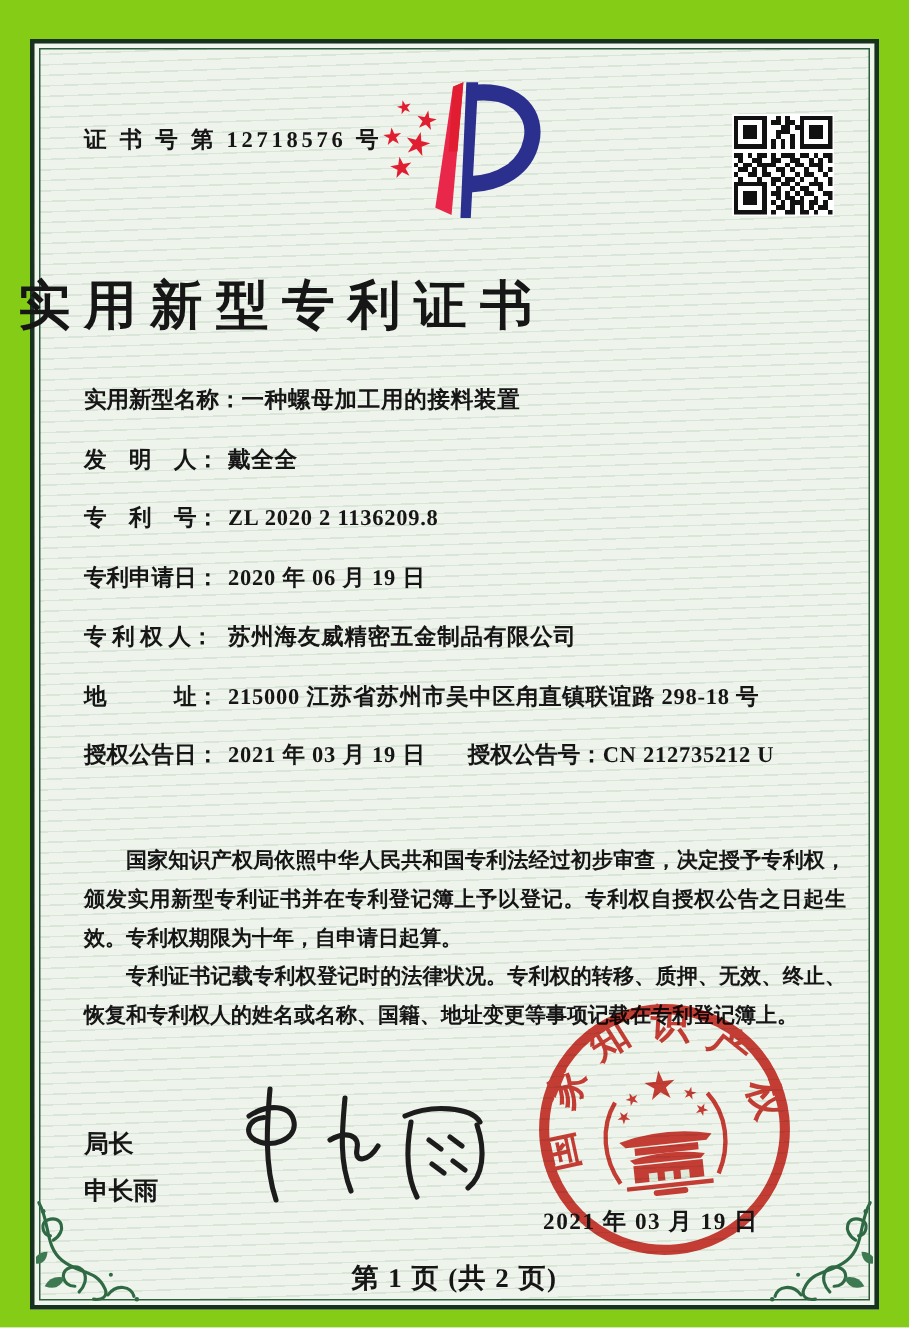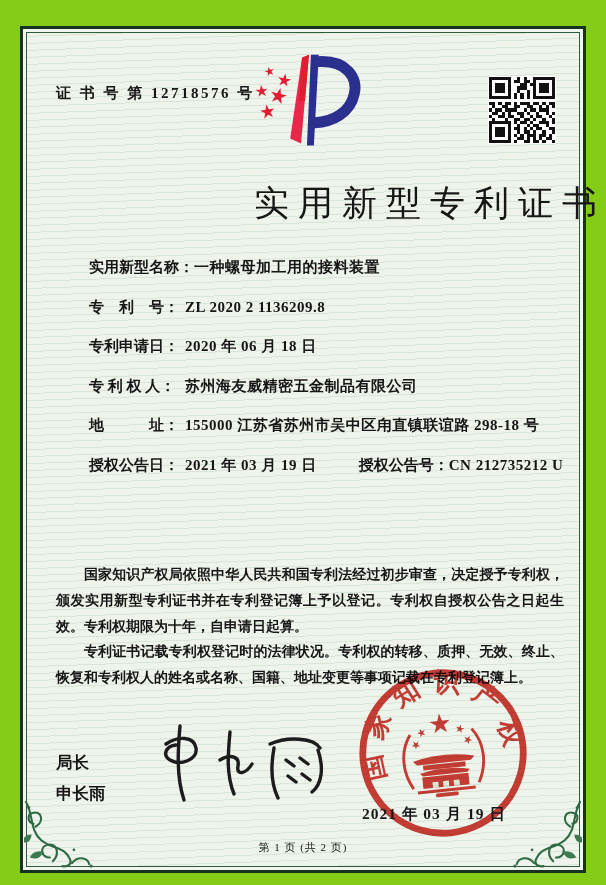--- a/index.html
+++ b/index.html
@@ -20,42 +20,42 @@
   .corner{position:absolute;width:96px;height:96px;pointer-events:none;}
   .corner.br{right:24px;bottom:16px;}
   .corner.bl{left:24px;bottom:16px;transform:scaleX(-1);}
   .cert-no{
     position:absolute;left:56px;top:84px;
     font-size:15px;font-weight:600;letter-spacing:2.5px;white-space:pre;
   }
   .logo{position:absolute;left:240px;top:50px;width:128px;height:112px;}
   .qr{position:absolute;right:50px;top:76px;width:66px;height:66px;background:#fff;padding:1px;}
   .title{
-    position:absolute;left:0;right:0;top:180px;text-align:right;
-    font-size:35px;font-weight:400;letter-spacing:9px;white-space:nowrap;
+    position:absolute;left:12px;right:0;top:180px;text-align:left;
+    font-size:35px;font-weight:700;letter-spacing:9px;white-space:nowrap;
   }
   .fields{position:absolute;left:56px;right:40px;top:254px;font-size:15px;font-weight:600;}
   .frow{margin-bottom:13.5px;height:26px;line-height:26px;white-space:nowrap;}
-  .flabel{display:inline-block;min-width:96px;white-space:pre;margin-left:33px;}
+  .flabel{display:inline-block;min-width:96px;white-space:pre;}
   .fvalue{letter-spacing:0.5px;margin-top:32px;}
-  .grant .second{margin-left:42px;text-align:right;}
+  .grant .second{margin-left:28px;text-align:right;}
   .paras{
     position:absolute;left:56px;right:42px;top:562px;
     font-size:14px;line-height:1.84;font-weight:700;text-align:justify;
   }
   .paras p{margin:0;text-indent:2em;}
   .signer{position:absolute;left:56px;top:748px;font-size:16.5px;font-weight:700;line-height:1.85;}
   .signature{position:absolute;left:128px;top:714px;width:224px;height:96px;}
   .seal{position:absolute;left:356px;top:666px;width:174px;height:174px;transform:rotate(-6deg);opacity:0.93;mix-blend-mode:multiply;}
   .seal-date{
     position:absolute;left:362px;top:804px;font-size:15.5px;font-weight:700;letter-spacing:1px;white-space:pre;
   }
   .footer{
     position:absolute;left:0;right:0;top:840px;text-align:center;
-    font-size:11px;font-weight:400;letter-spacing:1px;
+    font-size:18px;font-weight:700;letter-spacing:1px;
   }
 </style>
 </head>
 <body>
 
 <div class="page">
 
   <svg width="0" height="0" style="position:absolute" aria-hidden="true">
     <defs>
       <g id="flourish" stroke="#2f6a45" fill="none" stroke-width="2.2" stroke-linecap="round">
@@ -117,30 +117,33 @@
     </g>
   </svg>
 
   <div class="title">实用新型专利证书</div>
 
   <div class="fields">
     <div class="frow">
       <span class="flabel">实用新型名称：</span><span class="fvalue">一种螺母加工用的接料装置</span>
     </div>
     <div class="frow">
+      <span class="flabel">发　明　人：</span><span class="fvalue">戴全全</span>
+    </div>
+    <div class="frow">
       <span class="flabel">专　利　号：</span><span class="fvalue">ZL 2020 2 1136209.8</span>
     </div>
     <div class="frow">
-      <span class="flabel">专利申请日：</span><span class="fvalue">2020 年 06 月 18 日</span>
+      <span class="flabel">专利申请日：</span><span class="fvalue">2020 年 06 月 19 日</span>
     </div>
     <div class="frow">
       <span class="flabel">专 利 权 人：</span><span class="fvalue">苏州海友威精密五金制品有限公司</span>
     </div>
     <div class="frow">
-      <span class="flabel">地　　　址：</span><span class="fvalue">155000 江苏省苏州市吴中区甪直镇联谊路 298-18 号</span>
+      <span class="flabel">地　　　址：</span><span class="fvalue">215000 江苏省苏州市吴中区甪直镇联谊路 298-18 号</span>
     </div>
     <div class="frow grant">
       <span class="flabel">授权公告日：</span><span class="fvalue">2021 年 03 月 19 日</span><span class="second">授权公告号：</span><span class="fvalue">CN 212735212 U</span>
     </div>
   </div>
 
   <div class="paras">
     <p>国家知识产权局依照中华人民共和国专利法经过初步审查，决定授予专利权，颁发实用新型专利证书并在专利登记簿上予以登记。专利权自授权公告之日起生效。专利权期限为十年，自申请日起算。</p>
     <p>专利证书记载专利权登记时的法律状况。专利权的转移、质押、无效、终止、恢复和专利权人的姓名或名称、国籍、地址变更等事项记载在专利登记簿上。</p>
   </div>

